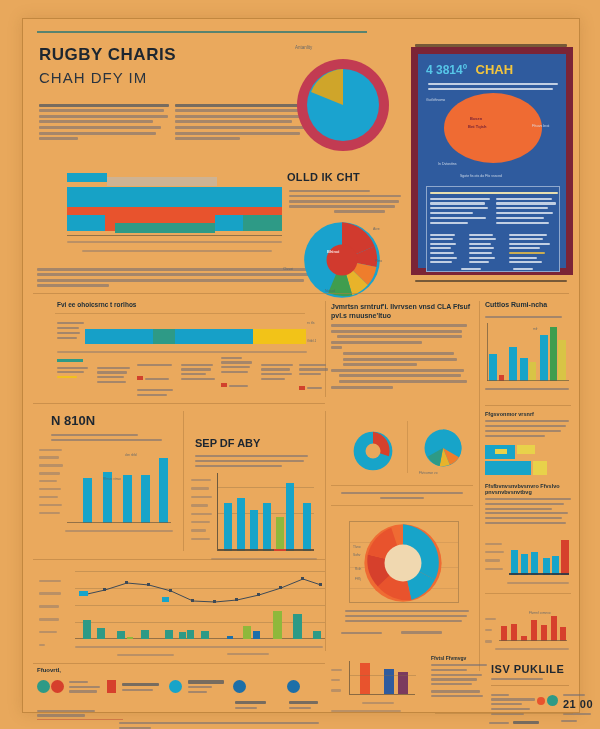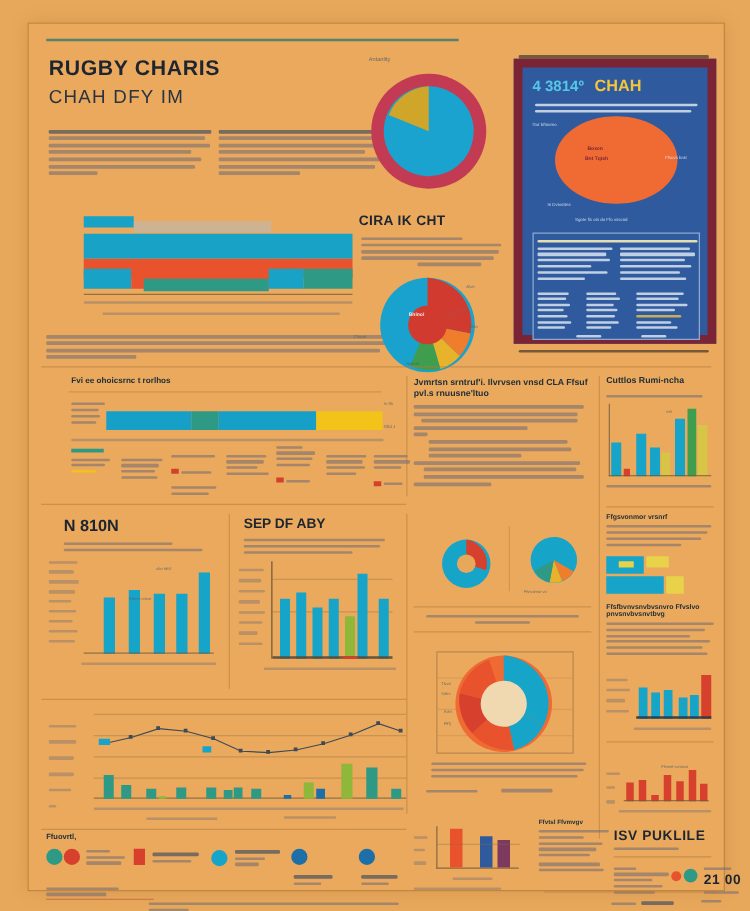--- a/index.html
+++ b/index.html
@@ -106,21 +106,21 @@
   <div class="blk" style="left:260px;top:22px;width:120px;height:125px;">
     <div class="blk tiny" style="left:12px;top:4px;font-size:4.5px;">Antanlity</div>
     <svg width="100" height="100" viewBox="0 0 100 100" style="position:absolute;left:10px;top:14px;">
       <circle cx="50" cy="50" r="46" fill="#c23b52"></circle>
       <circle cx="50" cy="50" r="36" fill="#1aa3cf"></circle>
       <path d="M50 50 L50 14 A36 36 0 0 0 18 37 Z" fill="#cfa52a"></path>
     </svg>
   </div>
 
   <div class="blk" style="left:258px;top:152px;width:126px;height:126px;">
-    <div class="blk h2" style="left:6px;top:0px;font-size:11px;letter-spacing:.3px;">CIRA IK CHT</div>
+    <div class="blk h2" style="left:6px;top:0px;font-size:11px;letter-spacing:.3px;">OLLD IK CHT</div>
     <div class="blk" style="left:8px;top:16px;width:112px;">
       <span class="tl" style="width:72%;height:2.6px;"></span>
       <span class="tl" style="width:100%;height:2.6px;"></span>
       <span class="tl" style="width:98%;height:2.6px;"></span>
       <span class="tl" style="width:95%;height:2.6px;"></span>
       <span class="tl" style="width:46%;height:2.6px;margin-left:40%;"></span>
     </div>
     <svg width="86" height="86" viewBox="0 0 100 100" style="position:absolute;left:18px;top:46px;">
       <circle cx="50" cy="50" r="44" fill="#19a2cd"></circle>
       <path d="M50 50 L50 6 A44 44 0 0 1 88 34 Z" fill="#d13a2e"></path>
@@ -356,21 +356,21 @@
     </div>
     <div class="blk tiny" style="left:66px;top:66px;font-size:3.2px;">Rfrnvo vtnvo</div>
     <div class="blk tiny" style="left:88px;top:42px;font-size:3.2px;">cbn rbfd</div>
     <div class="blk" style="left:28px;top:116px;width:108px;">
       <span class="tl lite" style="width:100%;height:2.4px;"></span>
     </div>
   </div>
 
   <div class="blk vrule" style="left:160px;top:392px;height:140px;"></div>
 
-  <div class="blk" style="left:168px;top:392px;width:128px;height:145px;">
+  <div class="blk" style="left:168px;top:416px;width:128px;height:145px;">
     <div class="blk h2" style="left:4px;top:2px;font-size:11px;">SEP DF ABY</div>
     <div class="blk" style="left:4px;top:17px;width:118px;">
       <span class="tl" style="width:96%;height:2.4px;"></span>
       <span class="tl" style="width:92%;height:2.4px;"></span>
       <span class="tl" style="width:74%;height:2.4px;"></span>
     </div>
     <div class="blk" style="left:0;top:38px;width:24px;">
       <span class="tl lite" style="width:82%;height:2.4px;margin:6px 0;"></span>
       <span class="tl lite" style="width:74%;height:2.4px;margin:6px 0;"></span>
       <span class="tl lite" style="width:88%;height:2.4px;margin:6px 0;"></span>

